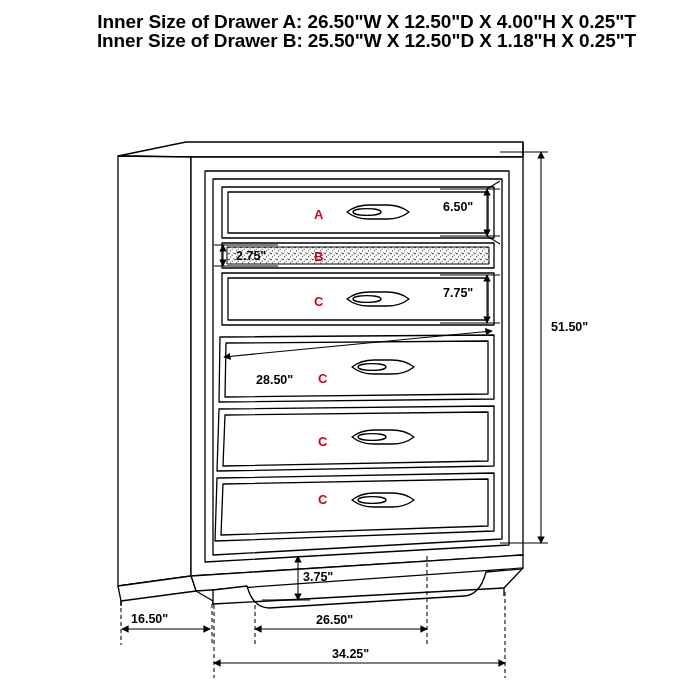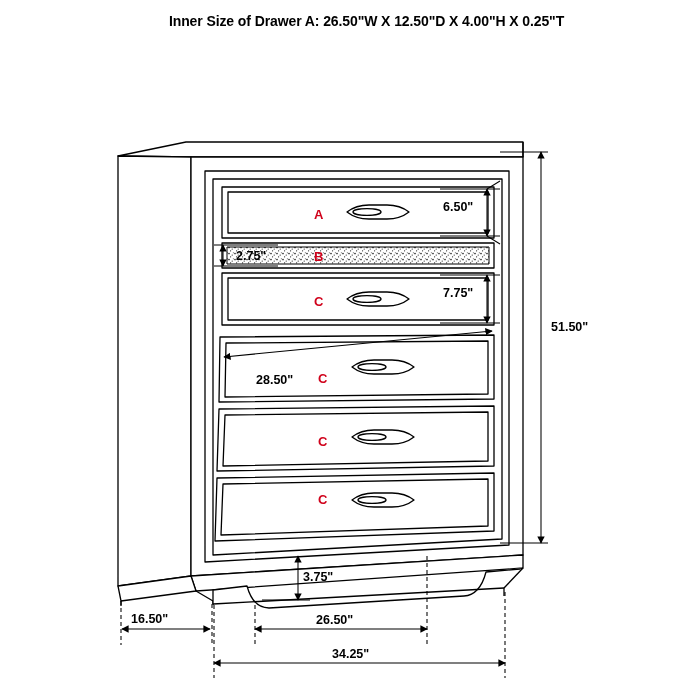--- a/index.html
+++ b/index.html
@@ -20,21 +20,21 @@
     height: 700px;
   }
   .spec-block {
     position: absolute;
     left: 0;
     top: 12px;
     width: 700px;
     text-align: center;
   }
   .spec-line {
-    font-size: 14px;
+    font-size: 19px;
     font-weight: bold;
     color: #000000;
     line-height: 19px;
     letter-spacing: -0.1px;
     white-space: nowrap;
     padding-left: 33px;
   }
   svg.diagram {
     position: absolute;
     left: 0;
@@ -57,20 +57,21 @@
     white-space: nowrap;
   }
 </style>
 </head>
 <body>
 
 <div id="stage">
 
   <div class="spec-block">
     <div class="spec-line">Inner Size of Drawer A: 26.50"W X 12.50"D X 4.00"H X 0.25"T</div>
+    <div class="spec-line">Inner Size of Drawer B: 25.50"W X 12.50"D X 1.18"H X 0.25"T</div>
   </div>
 
   <svg class="diagram" viewBox="0 0 700 700">
     <defs>
       <marker id="arrow" viewBox="0 0 10 10" refX="9" refY="5" markerWidth="7" markerHeight="7" orient="auto-start-reverse">
         <path d="M 0 0 L 10 5 L 0 10 z" fill="#000"></path>
       </marker>
       <pattern id="glitter" width="6" height="6" patternUnits="userSpaceOnUse">
         <rect width="6" height="6" fill="#ffffff"></rect>
         <circle cx="1" cy="1.5" r="0.85" fill="#2a2a2a"></circle>

